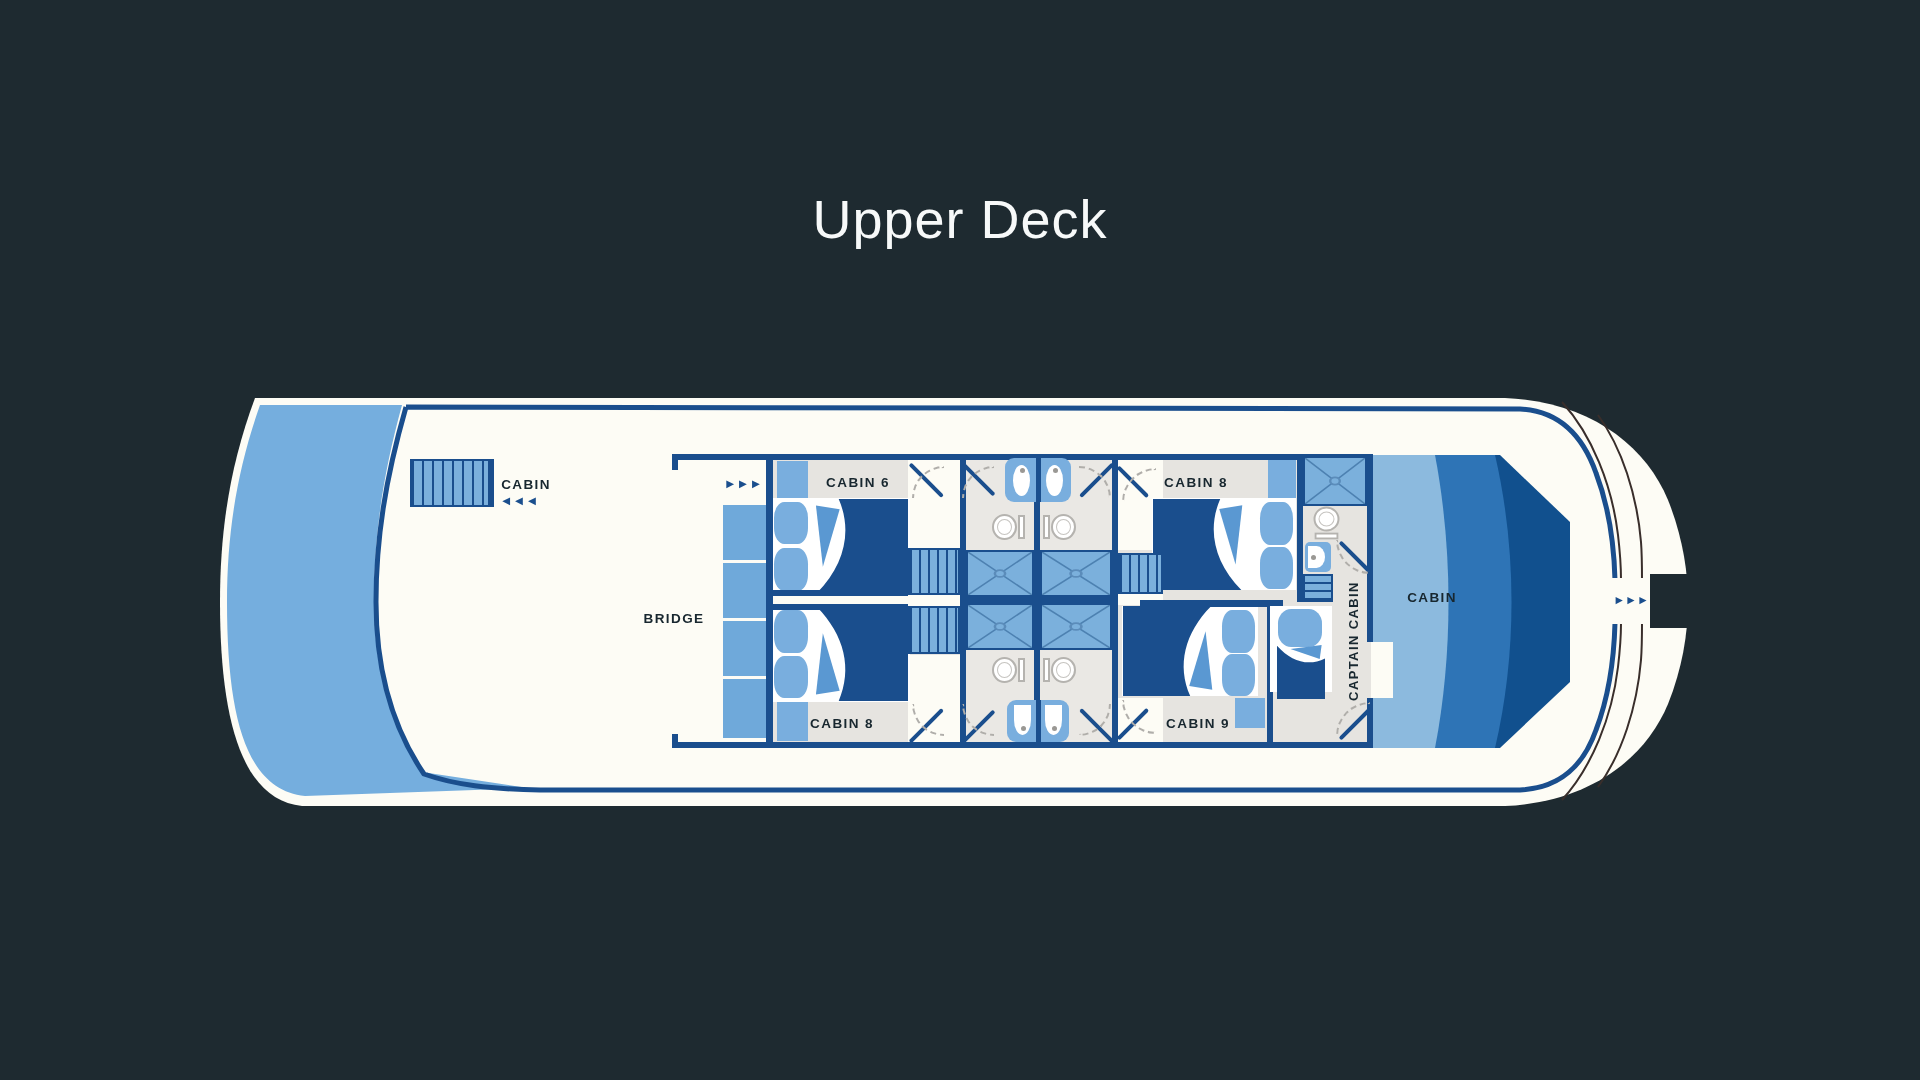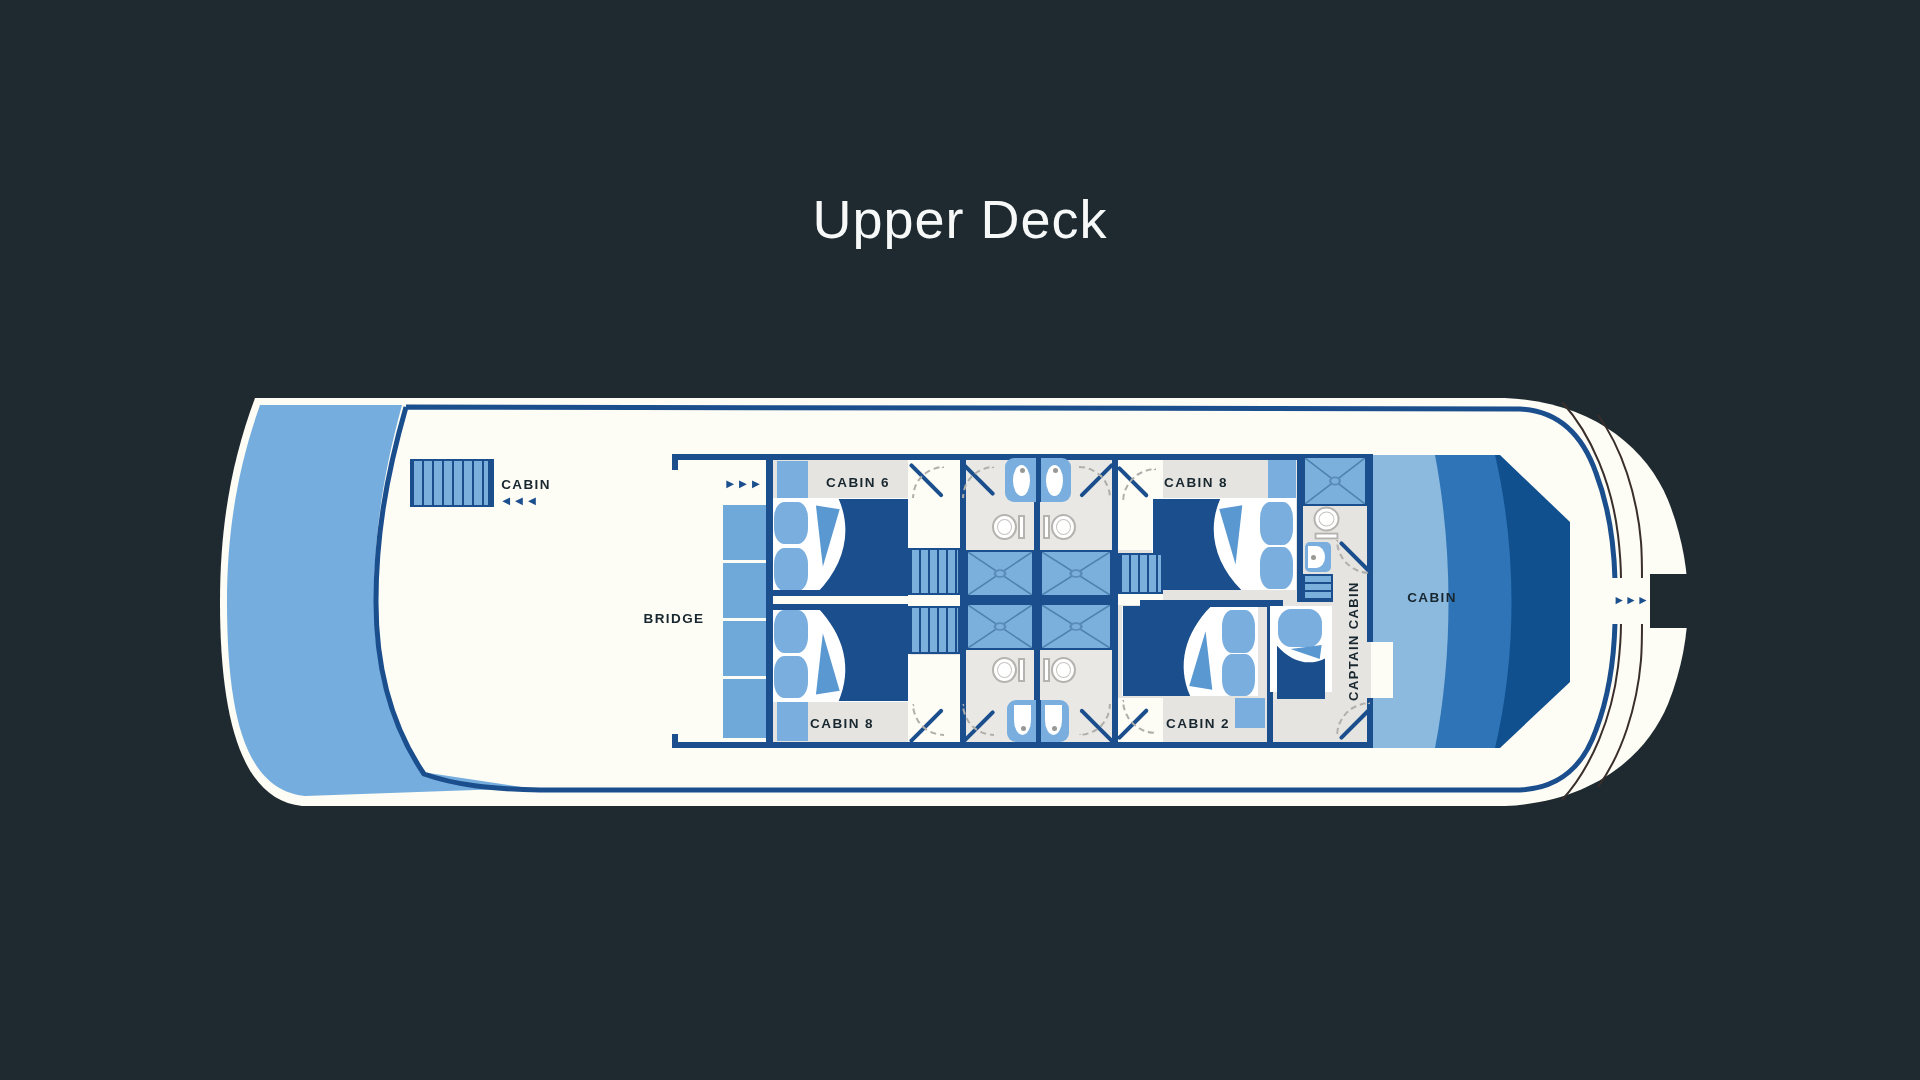--- a/index.html
+++ b/index.html
@@ -162,21 +162,21 @@
   <div class="bedbase" style="left:912px;top:216px;width:136px;height:90px;"></div>
   <div class="pillow" style="left:1012px;top:220px;width:33px;height:43px;"></div>
   <div class="pillow" style="left:1012px;top:264px;width:33px;height:42px;"></div>
   <div class="blanket flip-hv" style="left:913px;top:216px;width:96px;height:90px;">
     <svg viewBox="0 0 100 100" preserveAspectRatio="none">
         <path d="M30 0 H100 V100 H8 C36 70 44 34 30 0 Z" fill="#1a4e8d"></path>
         <path d="M7 7 L31 11 L14 72 Z" fill="#5a98d2"></path>
       </svg>
   </div>
   <div class="table" style="left:1025px;top:308px;width:30px;height:30px;"></div>
-  <div class="lbl" style="left:988px;top:333px;">CABIN 2</div>
+  <div class="lbl" style="left:988px;top:333px;">CABIN 9</div>
 
   <div class="flight" style="left:698px;top:158px;width:52px;height:47px;"></div>
   <div class="flight" style="left:698px;top:216px;width:52px;height:48px;"></div>
   <div class="flight" style="left:908px;top:163px;width:45px;height:41px;"></div>
 
   <div class="shower" style="left:756px;top:160px;width:68px;height:47px;">
     <svg viewBox="0 0 100 100" preserveAspectRatio="none">
         <line x1="0" y1="0" x2="100" y2="100" stroke="#4d81b1" stroke-width="3"></line>
         <line x1="100" y1="0" x2="0" y2="100" stroke="#4d81b1" stroke-width="3"></line>
         <circle cx="50" cy="50" r="8" fill="#7bb0dc" stroke="#5b8cba" stroke-width="4"></circle>

